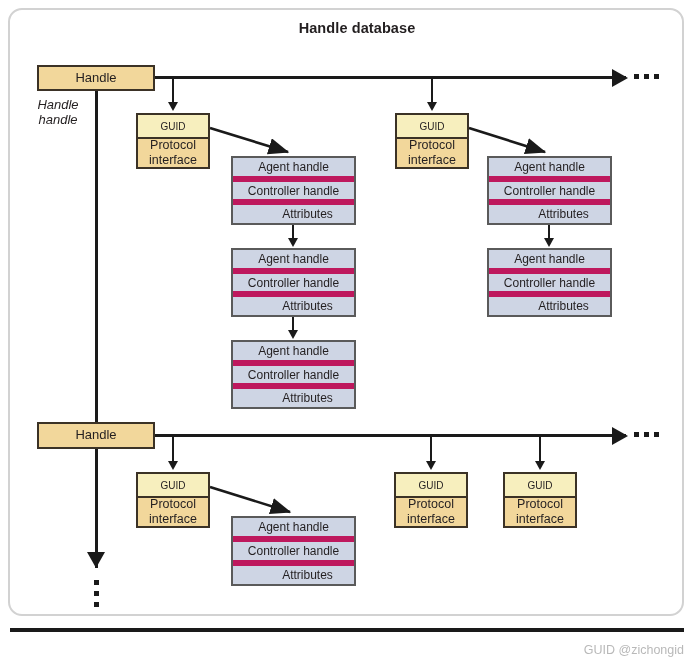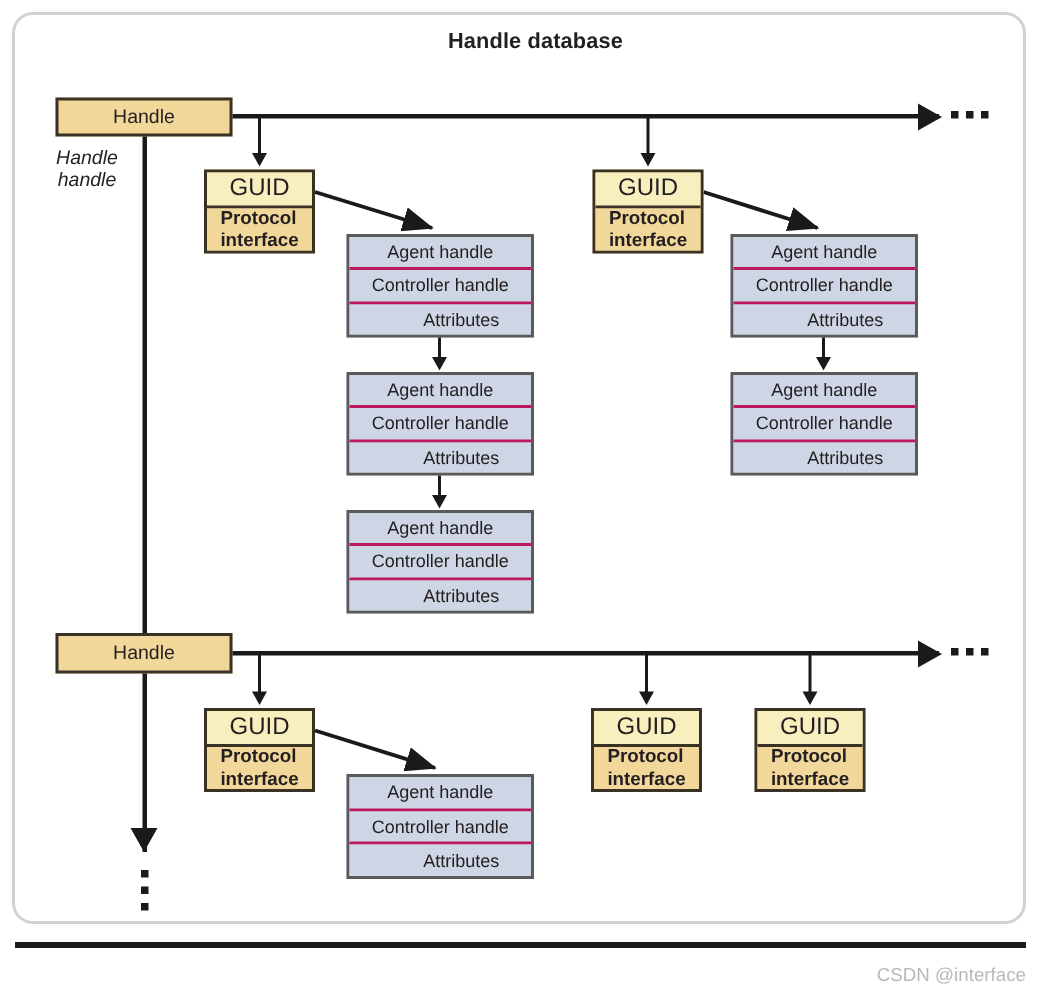--- a/index.html
+++ b/index.html
@@ -65,56 +65,55 @@
     background: #f2d79b;
   }
   .guid-head {
     box-sizing: border-box;
     height: 24px;
     background: #f7efbe;
     border-bottom: 2px solid #3b3226;
     display: flex;
     align-items: center;
     justify-content: center;
-    font-size: 16px;
+    font-size: 10px;
     color: #231f20;
   }
   .guid-body {
     box-sizing: border-box;
     height: calc(100% - 24px);
     background: #f2d79b;
     display: flex;
     align-items: center;
     justify-content: center;
-    text-align: left;
+    text-align: center;
     font-size: 12.5px;
     color: #231f20;
     line-height: 1.18;
     padding: 12px 2px;
-    font-weight: bold;
   }
   
   .record {
     position: absolute;
     box-sizing: border-box;
     border: 2px solid #5a5a5a;
     background: #c9d1e2;
     display: flex;
     flex-direction: column;
   }
   .record-row {
     box-sizing: border-box;
     flex: 1 1 0;
     background: #ced5e4;
     display: flex;
     align-items: center;
     justify-content: center;
     font-size: 12px;
     color: #231f20;
-    border-bottom: 2px solid #be185d;
+    border-bottom: 6px solid #be185d;
   }
   .record-row:last-child { border-bottom: none; padding-left: 28px; }
   
   .annot {
     position: absolute;
     font-style: italic;
     font-size: 13px;
     color: #231f20;
     text-align: center;
     line-height: 1.15;
@@ -369,15 +368,15 @@
     </div>
   </div>
 
   <div class="record" style="left:231px; top:516px; width:125px; height:70px;">
     <div class="record-row">Agent handle</div>
     <div class="record-row">Controller handle</div>
     <div class="record-row">Attributes</div>
   </div>
 
   <div class="caption-rule"></div>
-  <div class="watermark">CSDN @interface</div>
+  <div class="watermark">GUID @zichongid</div>
 
 </div>
 
 </body></html>

